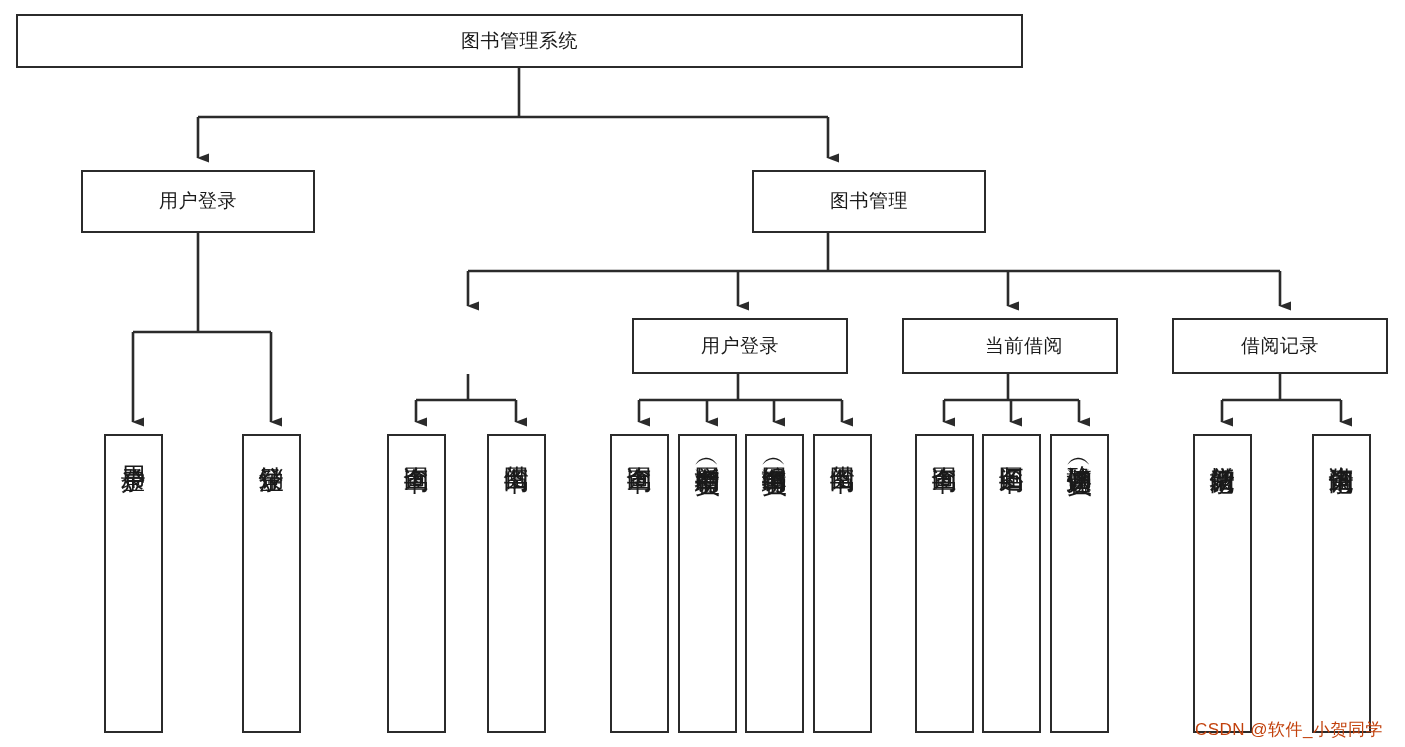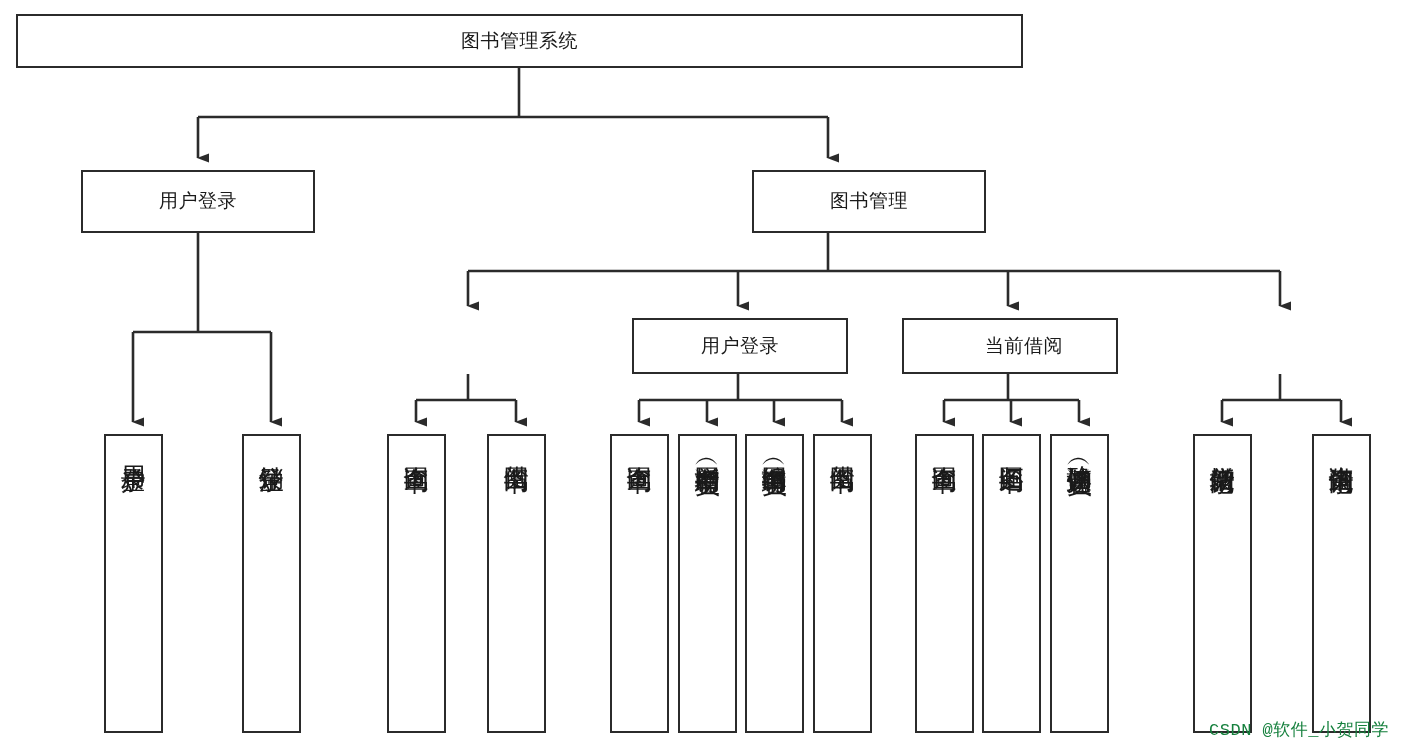--- a/index.html
+++ b/index.html
@@ -52,28 +52,27 @@
     writing-mode: vertical-rl;
     text-orientation: upright;
     font-size: 25px;
     line-height: 1.14;
     letter-spacing: 1px;
     white-space: nowrap;
     text-align: left;
   }
   #watermark {
     position: absolute;
-    right: 16px;
+    right: 22px;
     bottom: 6px;
     font-size: 17px;
-    color: #15803d;
+    color: #c2410c;
     letter-spacing: 0.5px;
     white-space: nowrap;
     pointer-events: none;
-    font-family: Liberation Mono, monospace;
   }
 </style>
 </head>
 <body>
 
 <div id="diagram-root">
 
   <svg id="diagram-svg" viewBox="0 0 1405 747">
     <defs>
       <marker id="arrowhead" markerWidth="10" markerHeight="12" refX="4.6" refY="11" orient="auto" markerUnits="userSpaceOnUse">
@@ -136,20 +135,23 @@
   <div class="node-box horizontal" style="left:711px; top:170px; width:234px; height:63px;margin-left:41px;">
     <span class="node-label-h">图书管理</span>
   </div>
 
   <div class="node-box horizontal" style="left:632px; top:318px; width:216px; height:56px;">
     <span class="node-label-h">用户登录</span>
   </div>
   <div class="node-box horizontal" style="left:902px; top:318px; width:216px; height:56px;padding-left:28px;">
     <span class="node-label-h">当前借阅</span>
   </div>
+  <div class="node-box horizontal" style="left:1172px; top:318px; width:216px; height:56px;">
+    <span class="node-label-h">借阅记录</span>
+  </div>
 
   <div class="node-box vertical" style="left:104px; top:434px; width:59px; height:299px;">
     <span class="node-label-v">用户登录</span>
   </div>
   <div class="node-box vertical" style="left:242px; top:434px; width:59px; height:299px;">
     <span class="node-label-v">注销登录</span>
   </div>
 
   <div class="node-box vertical" style="left:387px; top:434px; width:59px; height:299px;">
     <span class="node-label-v">查询图书</span>

